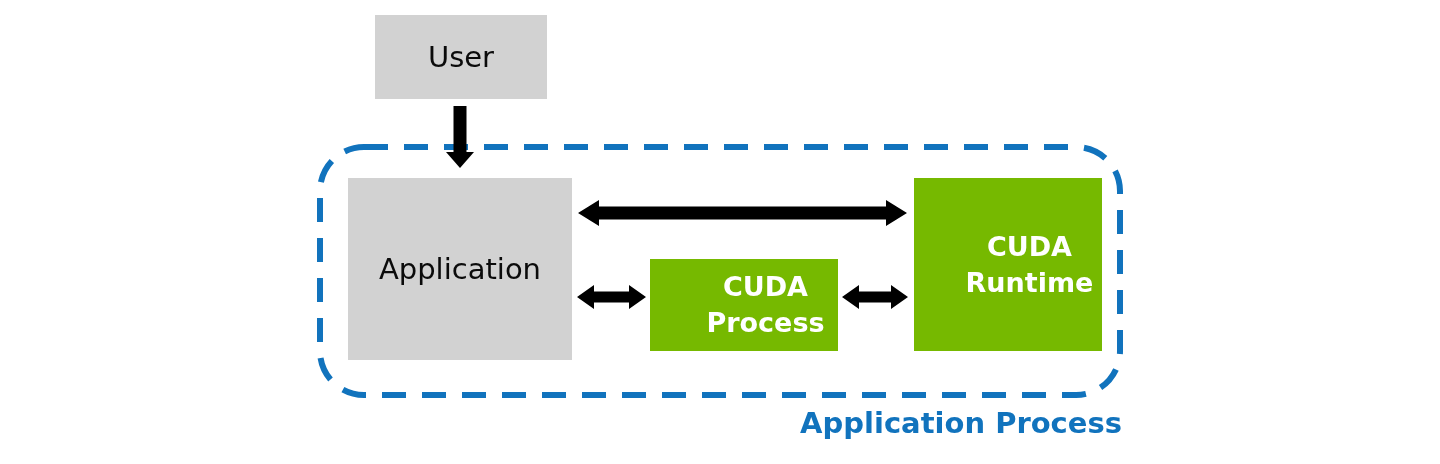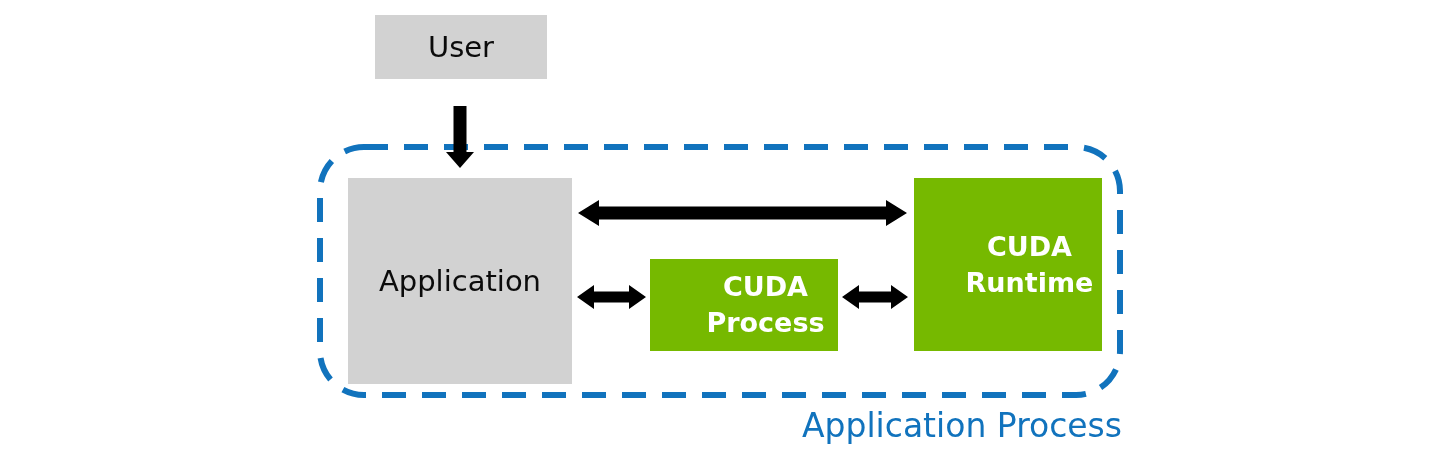--- a/index.html
+++ b/index.html
@@ -40,31 +40,31 @@
   }
   .node.green {
     background: var(--nvidia-green, #76B900);
     color: var(--light-text, #FFFFFF);
     font-size: 27px;
     font-weight: 700;
     line-height: 36px;
     padding-left: 43px;
   }
   .node .line { display: block; }
-  #node-user        { left: 375px; top: 15px;  width: 172px; height: 64px; text-align: right; }
-  #node-application { left: 348px; top: 178px; width: 224px; height: 206px; }
+  #node-user        { left: 375px; top: 15px;  width: 172px; height: 84px; text-align: right; }
+  #node-application { left: 348px; top: 178px; width: 224px; height: 182px; }
   #node-runtime     { left: 650px; top: 259px; width: 188px; height: 92px; }
   #node-driver      { left: 914px; top: 178px; width: 188px; height: 173px; }
   .process-label {
     position: absolute;
     right: 318px;
     top: 406px;
     color: var(--process-blue, #1173BD);
-    font-size: 33px;
-    font-weight: 400;
+    font-size: 29px;
+    font-weight: 700;
     white-space: nowrap;
   }
   .boundary-rect {
     fill: none;
     stroke: var(--process-blue, #1173BD);
     stroke-width: 6;
     stroke-dasharray: 24 16;
   }
   .arrow { fill: var(--arrow-black, #000000); }
 </style>

